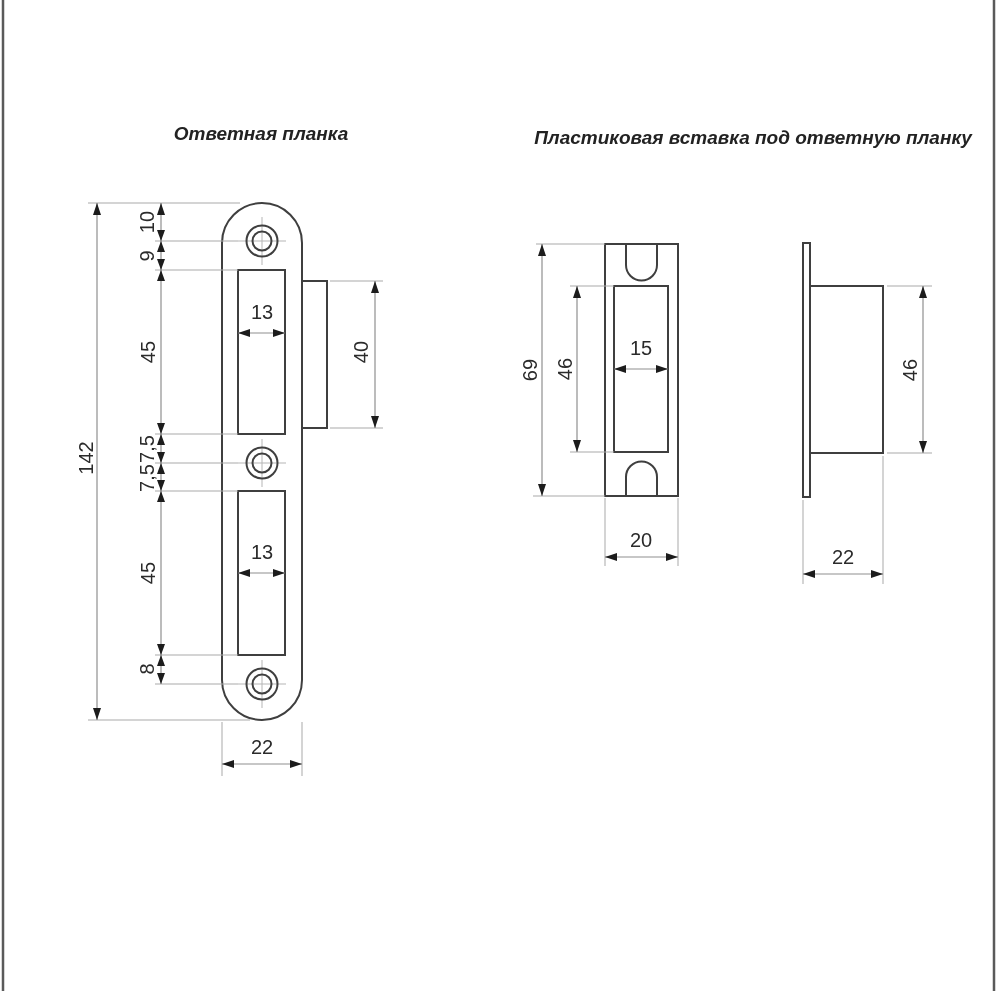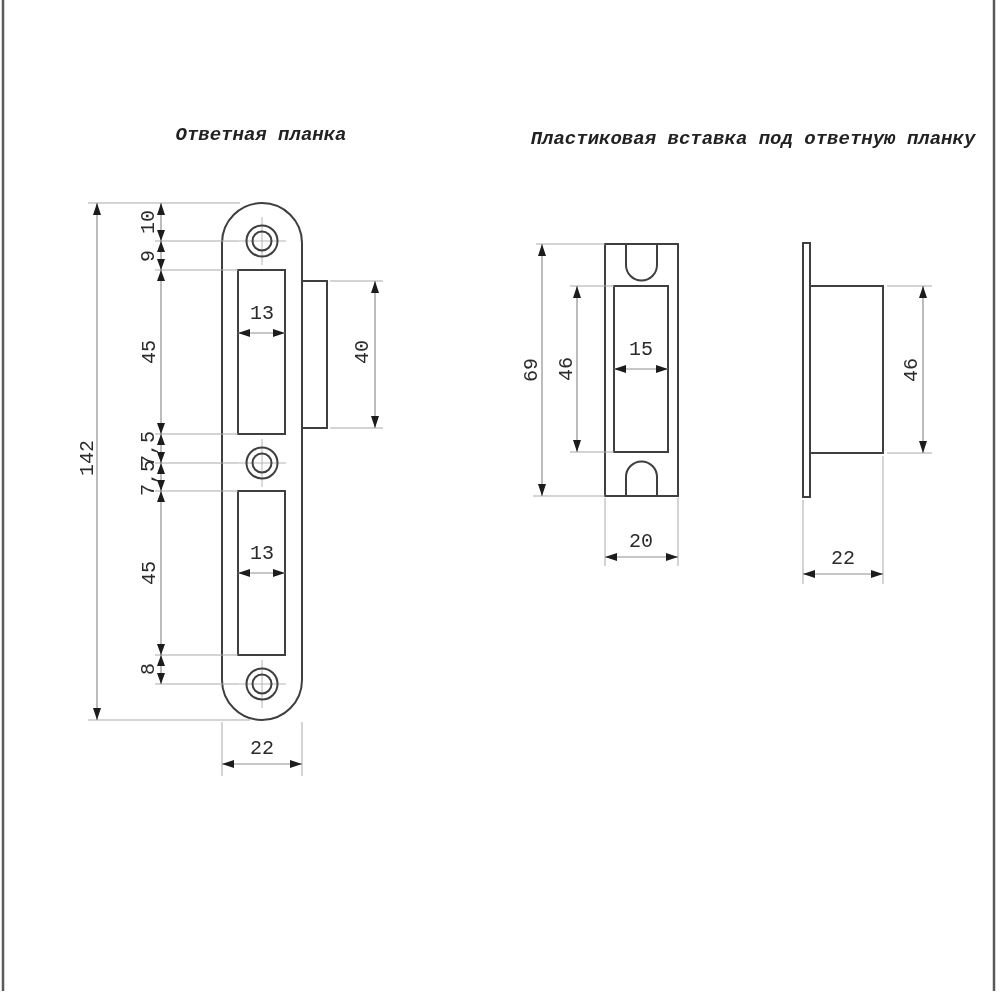--- a/index.html
+++ b/index.html
@@ -4,21 +4,21 @@
 <style>
   :root{
     --outline:#3f3f3f;
     --thin:#a9a9a9;
     --arrow:#1c1c1c;
     --text:#2b2b2b;
     --bg:#ffffff;
   }
   html,body{margin:0;padding:0;background:var(--bg);}
   .canvas{position:relative;width:1000px;height:1000px;background:var(--bg);overflow:hidden;
-          font-family:Liberation Mono, monospace;}
+          font-family:Liberation Sans, sans-serif;}
   svg{position:absolute;left:0;top:0;}
   .outline{stroke:var(--outline);stroke-width:2;fill:none;}
   .thinline{stroke:var(--thin);stroke-width:1;fill:none;}
   .dimline{stroke:#8f8f8f;stroke-width:1.2;fill:none;}
   .arrow{fill:var(--arrow);stroke:none;}
   .dimtext{font-size:20px;fill:var(--text);}
   .titletext{font-size:19px;font-style:italic;font-weight:600;fill:#222;}
   .centerline{stroke:#b5b5b5;stroke-width:1;fill:none;}
 </style>
 </head>

